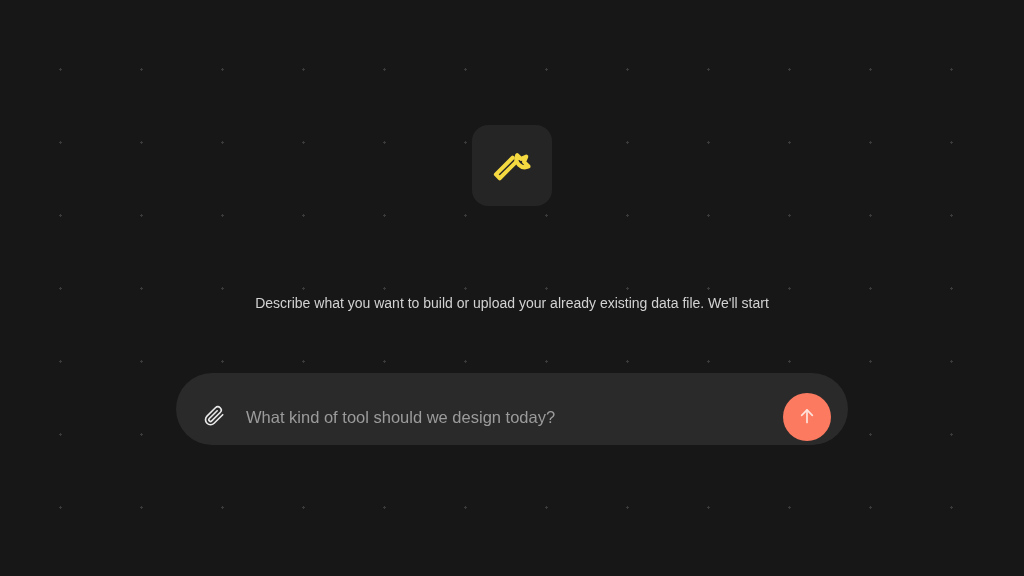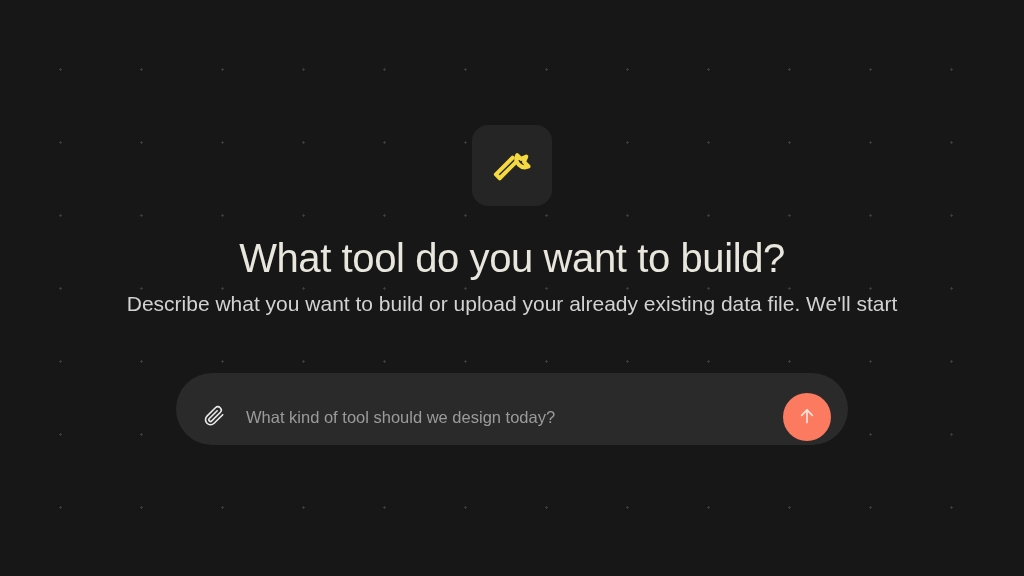--- a/index.html
+++ b/index.html
@@ -64,21 +64,21 @@
     color: #e9e7dd;
   }
 
   
   #page-subtitle {
     position: absolute;
     top: 293px;
     left: 0;
     width: 100%;
     text-align: center;
-    font-size: 21px;
+    font-size: 14px;
     line-height: 21.5px;
     color: #d2d2d2;
   }
   #page-subtitle .line { display: block; }
 
   
   #prompt-bar {
     position: absolute;
     left: 176px;
     top: 373px;
@@ -138,21 +138,20 @@
 
   <div id="icon-badge">
     <span>
       <svg width="46" height="46" viewBox="0 0 24 24" fill="none" stroke="#f5d941" stroke-width="2.1" stroke-linecap="round" stroke-linejoin="round">
         <path d="M14.7 6.3a4.5 4.5 0 0 0 5.96 5.96l-2.4-2.4 1.2-2.75 -2.75 1.2 -2.01-2.01z"></path>
         <path d="M14.32 9.68 5.6 18.4l-2 -2 8.72 -8.72"></path>
       </svg>
     </span>
   </div>
 
-  <h1 id="page-title">What tool do you want to build?</h1>
 
   <p id="page-subtitle">
     <span class="line">Describe what you want to build or upload your already existing data file. We'll start</span>
   </p>
 
   <div id="prompt-bar">
 
     <button id="attach-button">
       <span>
         <svg width="22" height="22" viewBox="0 0 24 24" fill="none" stroke="#e9e9e9" stroke-width="1.8" stroke-linecap="round" stroke-linejoin="round">

